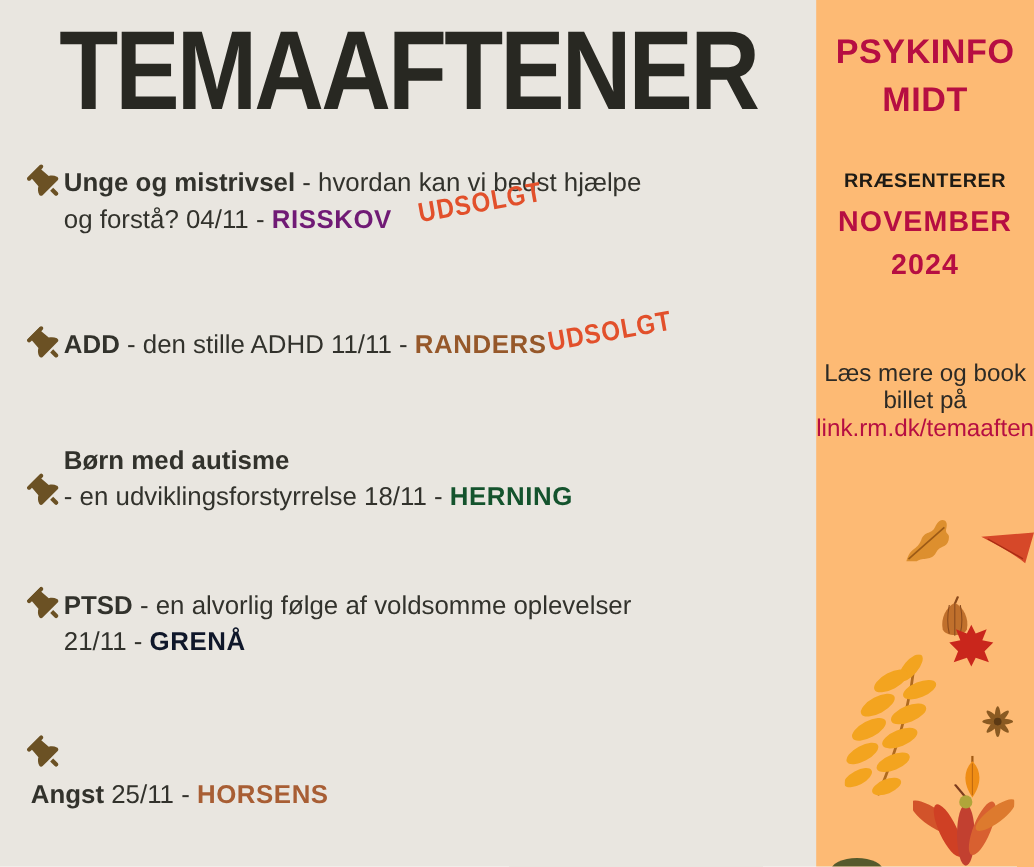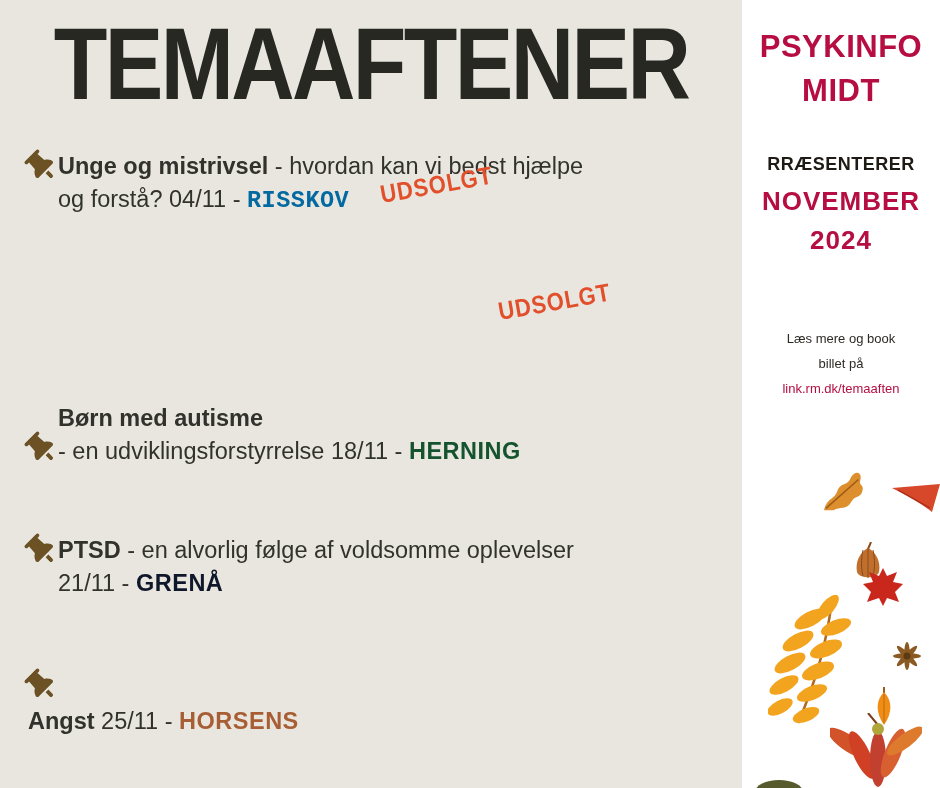--- a/index.html
+++ b/index.html
@@ -36,21 +36,21 @@
   
   .sidebar { position:absolute; left:742px; top:0; width:198px; height:788px; overflow:hidden; }
 
   .brand { position:absolute; top:25px; left:0; width:100%; text-align:center;
            font-size:31px; line-height:44px; font-weight:800; letter-spacing:.5px; }
   .presents { position:absolute; top:134px; left:0; width:100%; text-align:center;
               font-size:18px; font-weight:600; color:#1e1b15; letter-spacing:.5px;margin-top:20px; }
   .month-block { position:absolute; top:182px; left:0; width:100%; text-align:center;
                  font-size:26px; line-height:39px; font-weight:800; letter-spacing:1px; }
   .cta { position:absolute; top:326px; left:0; width:100%; text-align:center;
-         font-size:13px; line-height:25px; color:#2c2a25; font-weight:500; }
+         font-size:22px; line-height:25px; color:#2c2a25; font-weight:500; }
   .cta-link { display:block; font-weight:500; text-decoration:none; cursor:pointer; }
 
   .leaf { position:absolute; }
   .leaf-oak      { left:76px;  top:468px; }
   .leaf-corner   { left:148px; top:482px; }
   .leaf-physalis { left:111px; top:542px; }
   .leaf-maple    { left:117px; top:566px; }
   .leaf-rowan    { left:26px;  top:595px; }
   .leaf-anise    { left:149px; top:640px; }
   .leaf-small    { left:130px; top:687px; }
@@ -67,25 +67,35 @@
     <div class="title" style="color: rgb(40, 40, 34);">TEMAAFTENER</div>
 
     <div class="event" style="top:150px;">
       <div class="pin-wrap">
         <svg class="pin" viewBox="0 0 384 512">
           <path d="M32 32C32 14.3 46.3 0 64 0H320c17.7 0 32 14.3 32 32s-14.3 32-32 32H290.5l11.4 148.2c36.7 19.9 65.7 53.2 79.5 94.7l1 3c3.3 9.8 1.6 20.5-4.4 28.8s-15.7 13.3-26 13.3H32c-10.3 0-19.9-4.9-26-13.3s-7.7-19-4.4-28.8l1-3c13.8-41.5 42.8-74.8 79.5-94.7L93.5 64H64C46.3 64 32 49.7 32 32zM160 384h64v96c0 17.7-14.3 32-32 32s-32-14.3-32-32V384z" style="fill: rgb(107, 81, 36);"></path>
         </svg>
       </div>
       <div class="etext" style="color: rgb(50, 50, 44);">
         <span class="bold">Unge og mistrivsel</span><span> - hvordan kan vi bedst hjælpe</span><br>
-        <span>og forstå? 04/11 - </span><span class="city" style="color: #0369a1; font-family: Liberation Mono, monospace;">RISSKOV</span>
+        <span>og forstå? 04/11 - </span><span class="city" style="color: #701a75;">RISSKOV</span>
       </div>
     </div>
     <div class="badge badge-1" style="color: rgb(226, 80, 43);">UDSOLGT</div>
 
+    <div class="event" style="top:297px;">
+      <div class="pin-wrap">
+        <svg class="pin" viewBox="0 0 384 512">
+          <path d="M32 32C32 14.3 46.3 0 64 0H320c17.7 0 32 14.3 32 32s-14.3 32-32 32H290.5l11.4 148.2c36.7 19.9 65.7 53.2 79.5 94.7l1 3c3.3 9.8 1.6 20.5-4.4 28.8s-15.7 13.3-26 13.3H32c-10.3 0-19.9-4.9-26-13.3s-7.7-19-4.4-28.8l1-3c13.8-41.5 42.8-74.8 79.5-94.7L93.5 64H64C46.3 64 32 49.7 32 32zM160 384h64v96c0 17.7-14.3 32-32 32s-32-14.3-32-32V384z" style="fill: rgb(107, 81, 36);"></path>
+        </svg>
+      </div>
+      <div class="etext" style="color: rgb(50, 50, 44);">
+        <span class="bold">ADD</span><span> - den stille ADHD 11/11 - </span><span class="city" style="color: rgb(150, 88, 42);">RANDERS</span>
+      </div>
+    </div>
     <div class="badge badge-2" style="color: rgb(226, 80, 43);">UDSOLGT</div>
 
     <div class="event" style="top:402px;align-items:flex-end;">
       <div class="pin-wrap">
         <svg class="pin" viewBox="0 0 384 512">
           <path d="M32 32C32 14.3 46.3 0 64 0H320c17.7 0 32 14.3 32 32s-14.3 32-32 32H290.5l11.4 148.2c36.7 19.9 65.7 53.2 79.5 94.7l1 3c3.3 9.8 1.6 20.5-4.4 28.8s-15.7 13.3-26 13.3H32c-10.3 0-19.9-4.9-26-13.3s-7.7-19-4.4-28.8l1-3c13.8-41.5 42.8-74.8 79.5-94.7L93.5 64H64C46.3 64 32 49.7 32 32zM160 384h64v96c0 17.7-14.3 32-32 32s-32-14.3-32-32V384z" style="fill: rgb(107, 81, 36);"></path>
         </svg>
       </div>
       <div class="etext" style="color: rgb(50, 50, 44);">
         <span class="bold">Børn med autisme</span><br>
@@ -111,21 +121,21 @@
           <path d="M32 32C32 14.3 46.3 0 64 0H320c17.7 0 32 14.3 32 32s-14.3 32-32 32H290.5l11.4 148.2c36.7 19.9 65.7 53.2 79.5 94.7l1 3c3.3 9.8 1.6 20.5-4.4 28.8s-15.7 13.3-26 13.3H32c-10.3 0-19.9-4.9-26-13.3s-7.7-19-4.4-28.8l1-3c13.8-41.5 42.8-74.8 79.5-94.7L93.5 64H64C46.3 64 32 49.7 32 32zM160 384h64v96c0 17.7-14.3 32-32 32s-32-14.3-32-32V384z" style="fill: rgb(107, 81, 36);"></path>
         </svg>
       </div>
       <div class="etext" style="color: rgb(50, 50, 44);">
         <span class="bold">Angst</span><span> 25/11 - </span><span class="city" style="color: rgb(168, 94, 52);">HORSENS</span>
       </div>
     </div>
 
   </div>
 
-  <div class="sidebar" style="background-color: #ffffff;">
+  <div class="sidebar" style="background-color: #fdba74;">
 
     <div class="brand" style="color: rgb(182, 14, 66);">
       <span>PSYKINFO</span><br>
       <span>MIDT</span>
     </div>
 
     <div class="presents">RRÆSENTERER</div>
 
     <div class="month-block" style="color: rgb(182, 14, 66);">
       <span>NOVEMBER</span><br>

